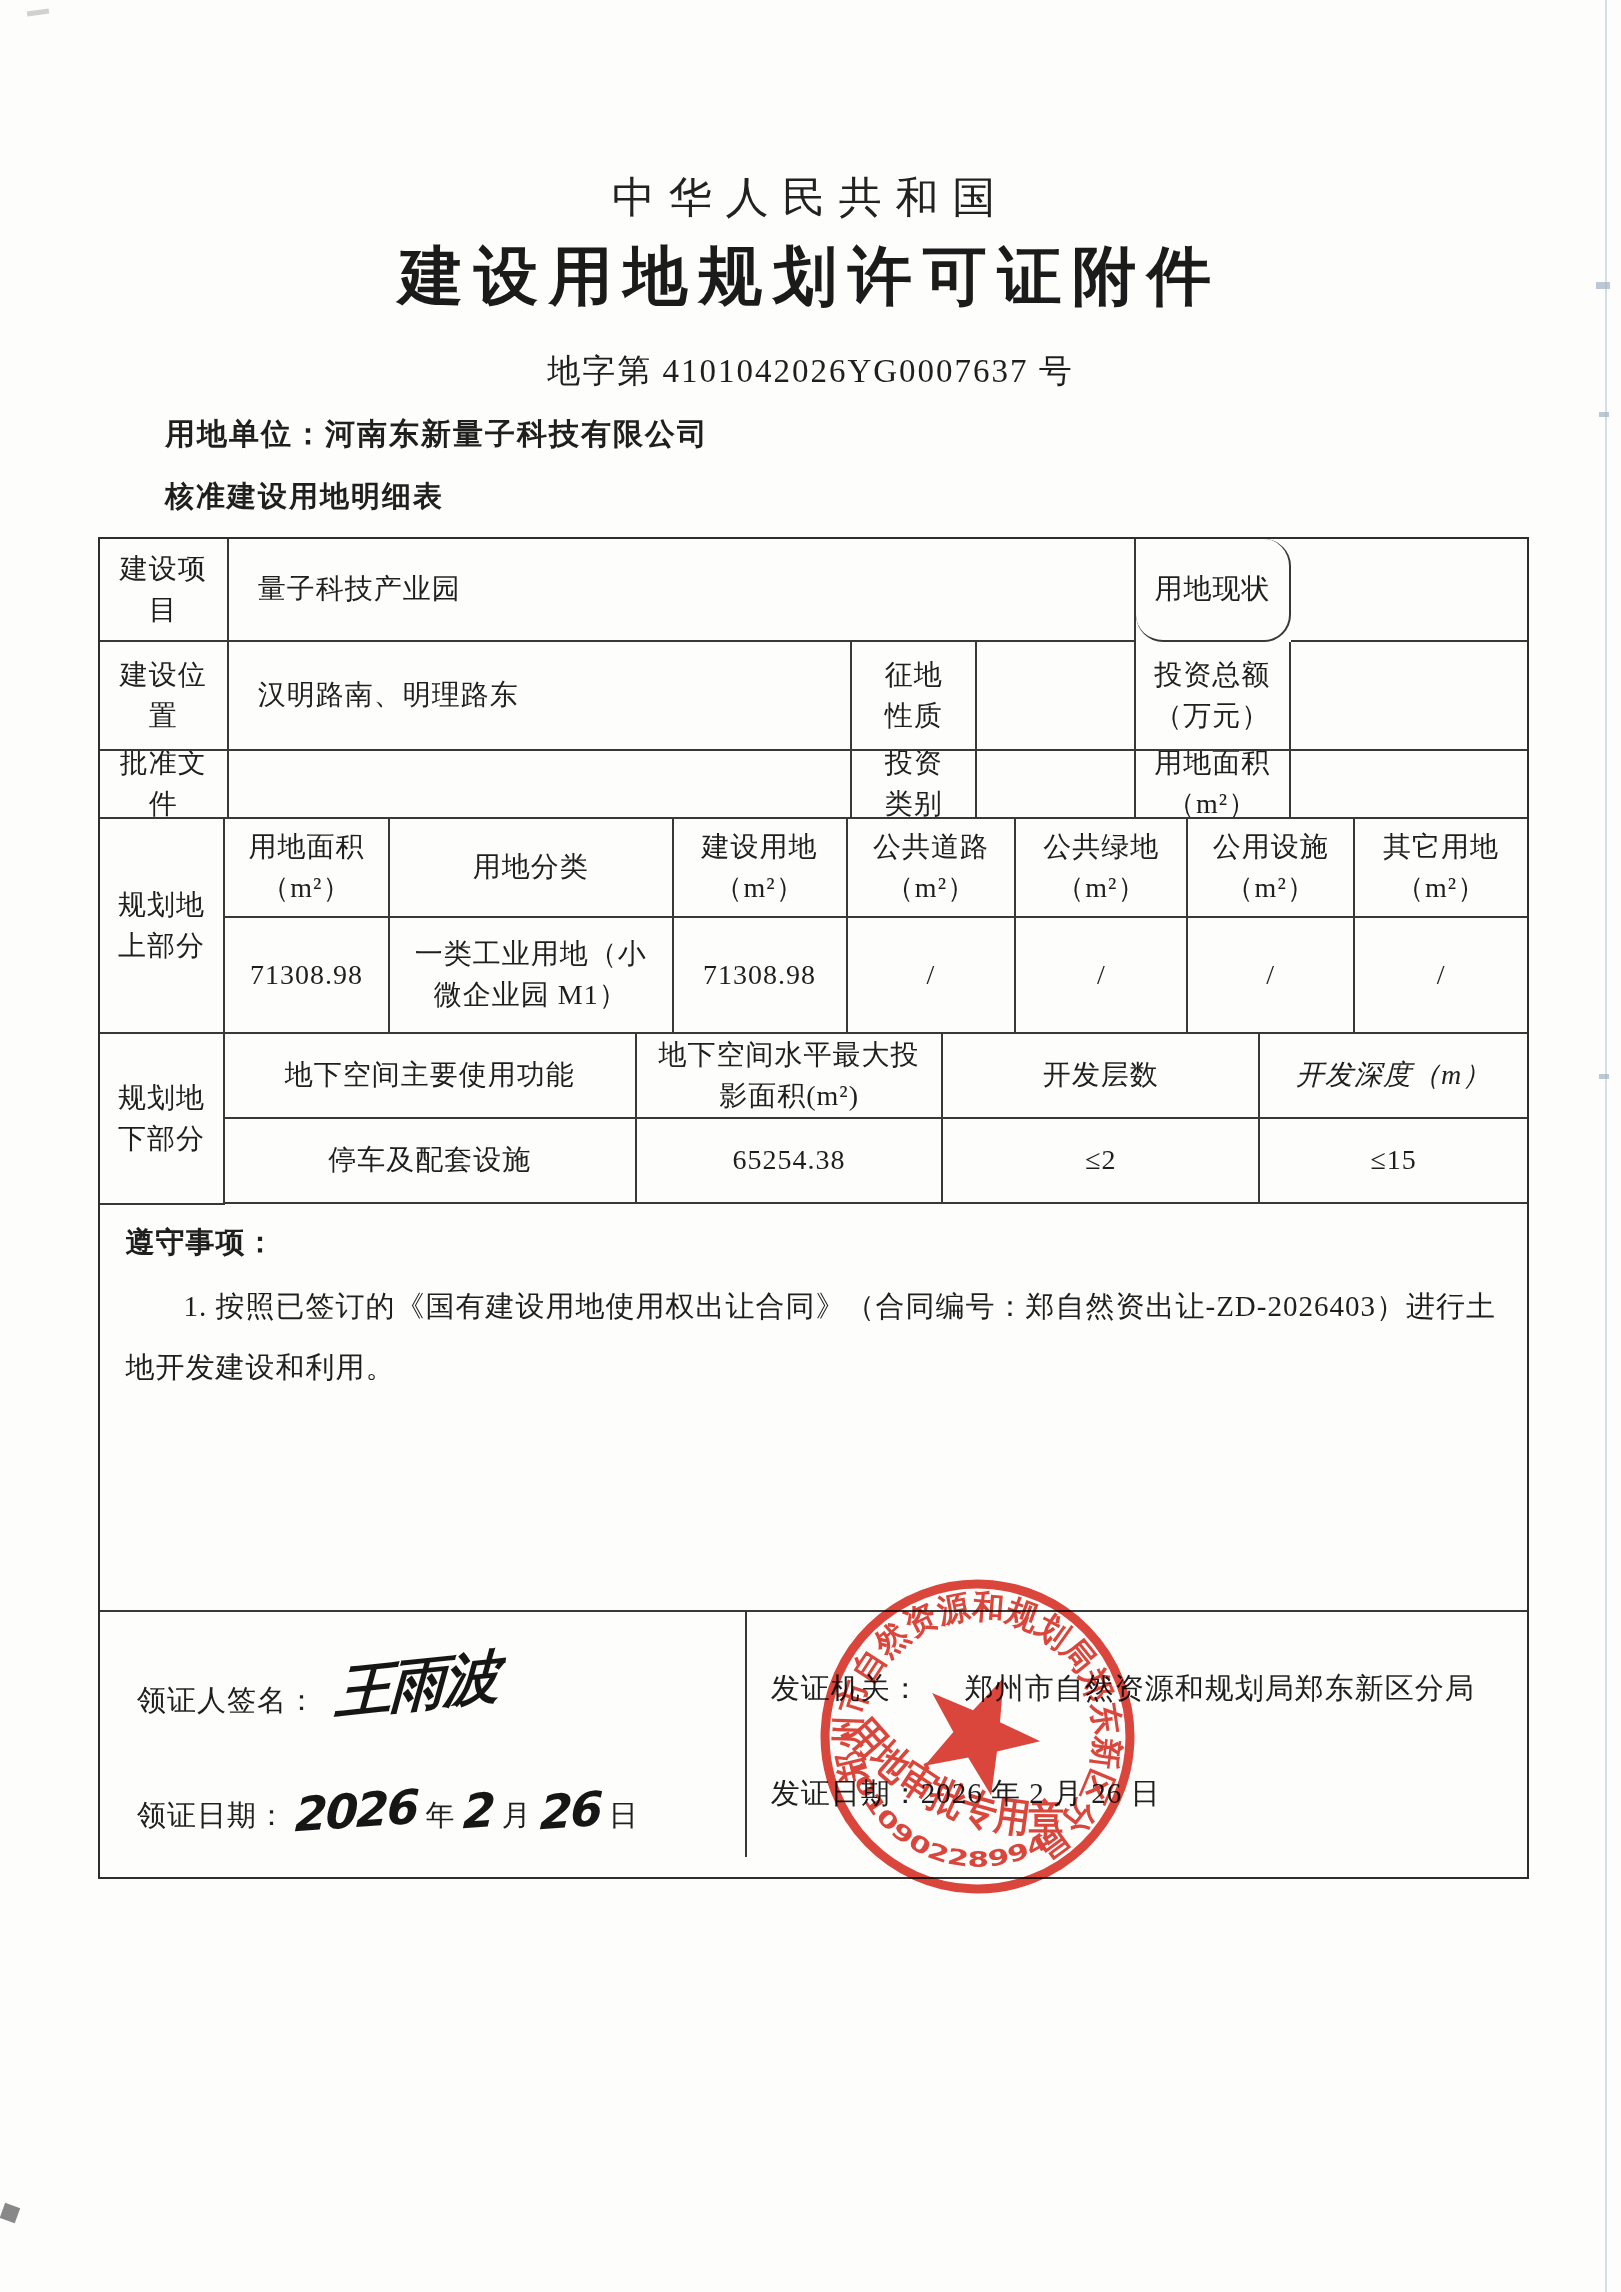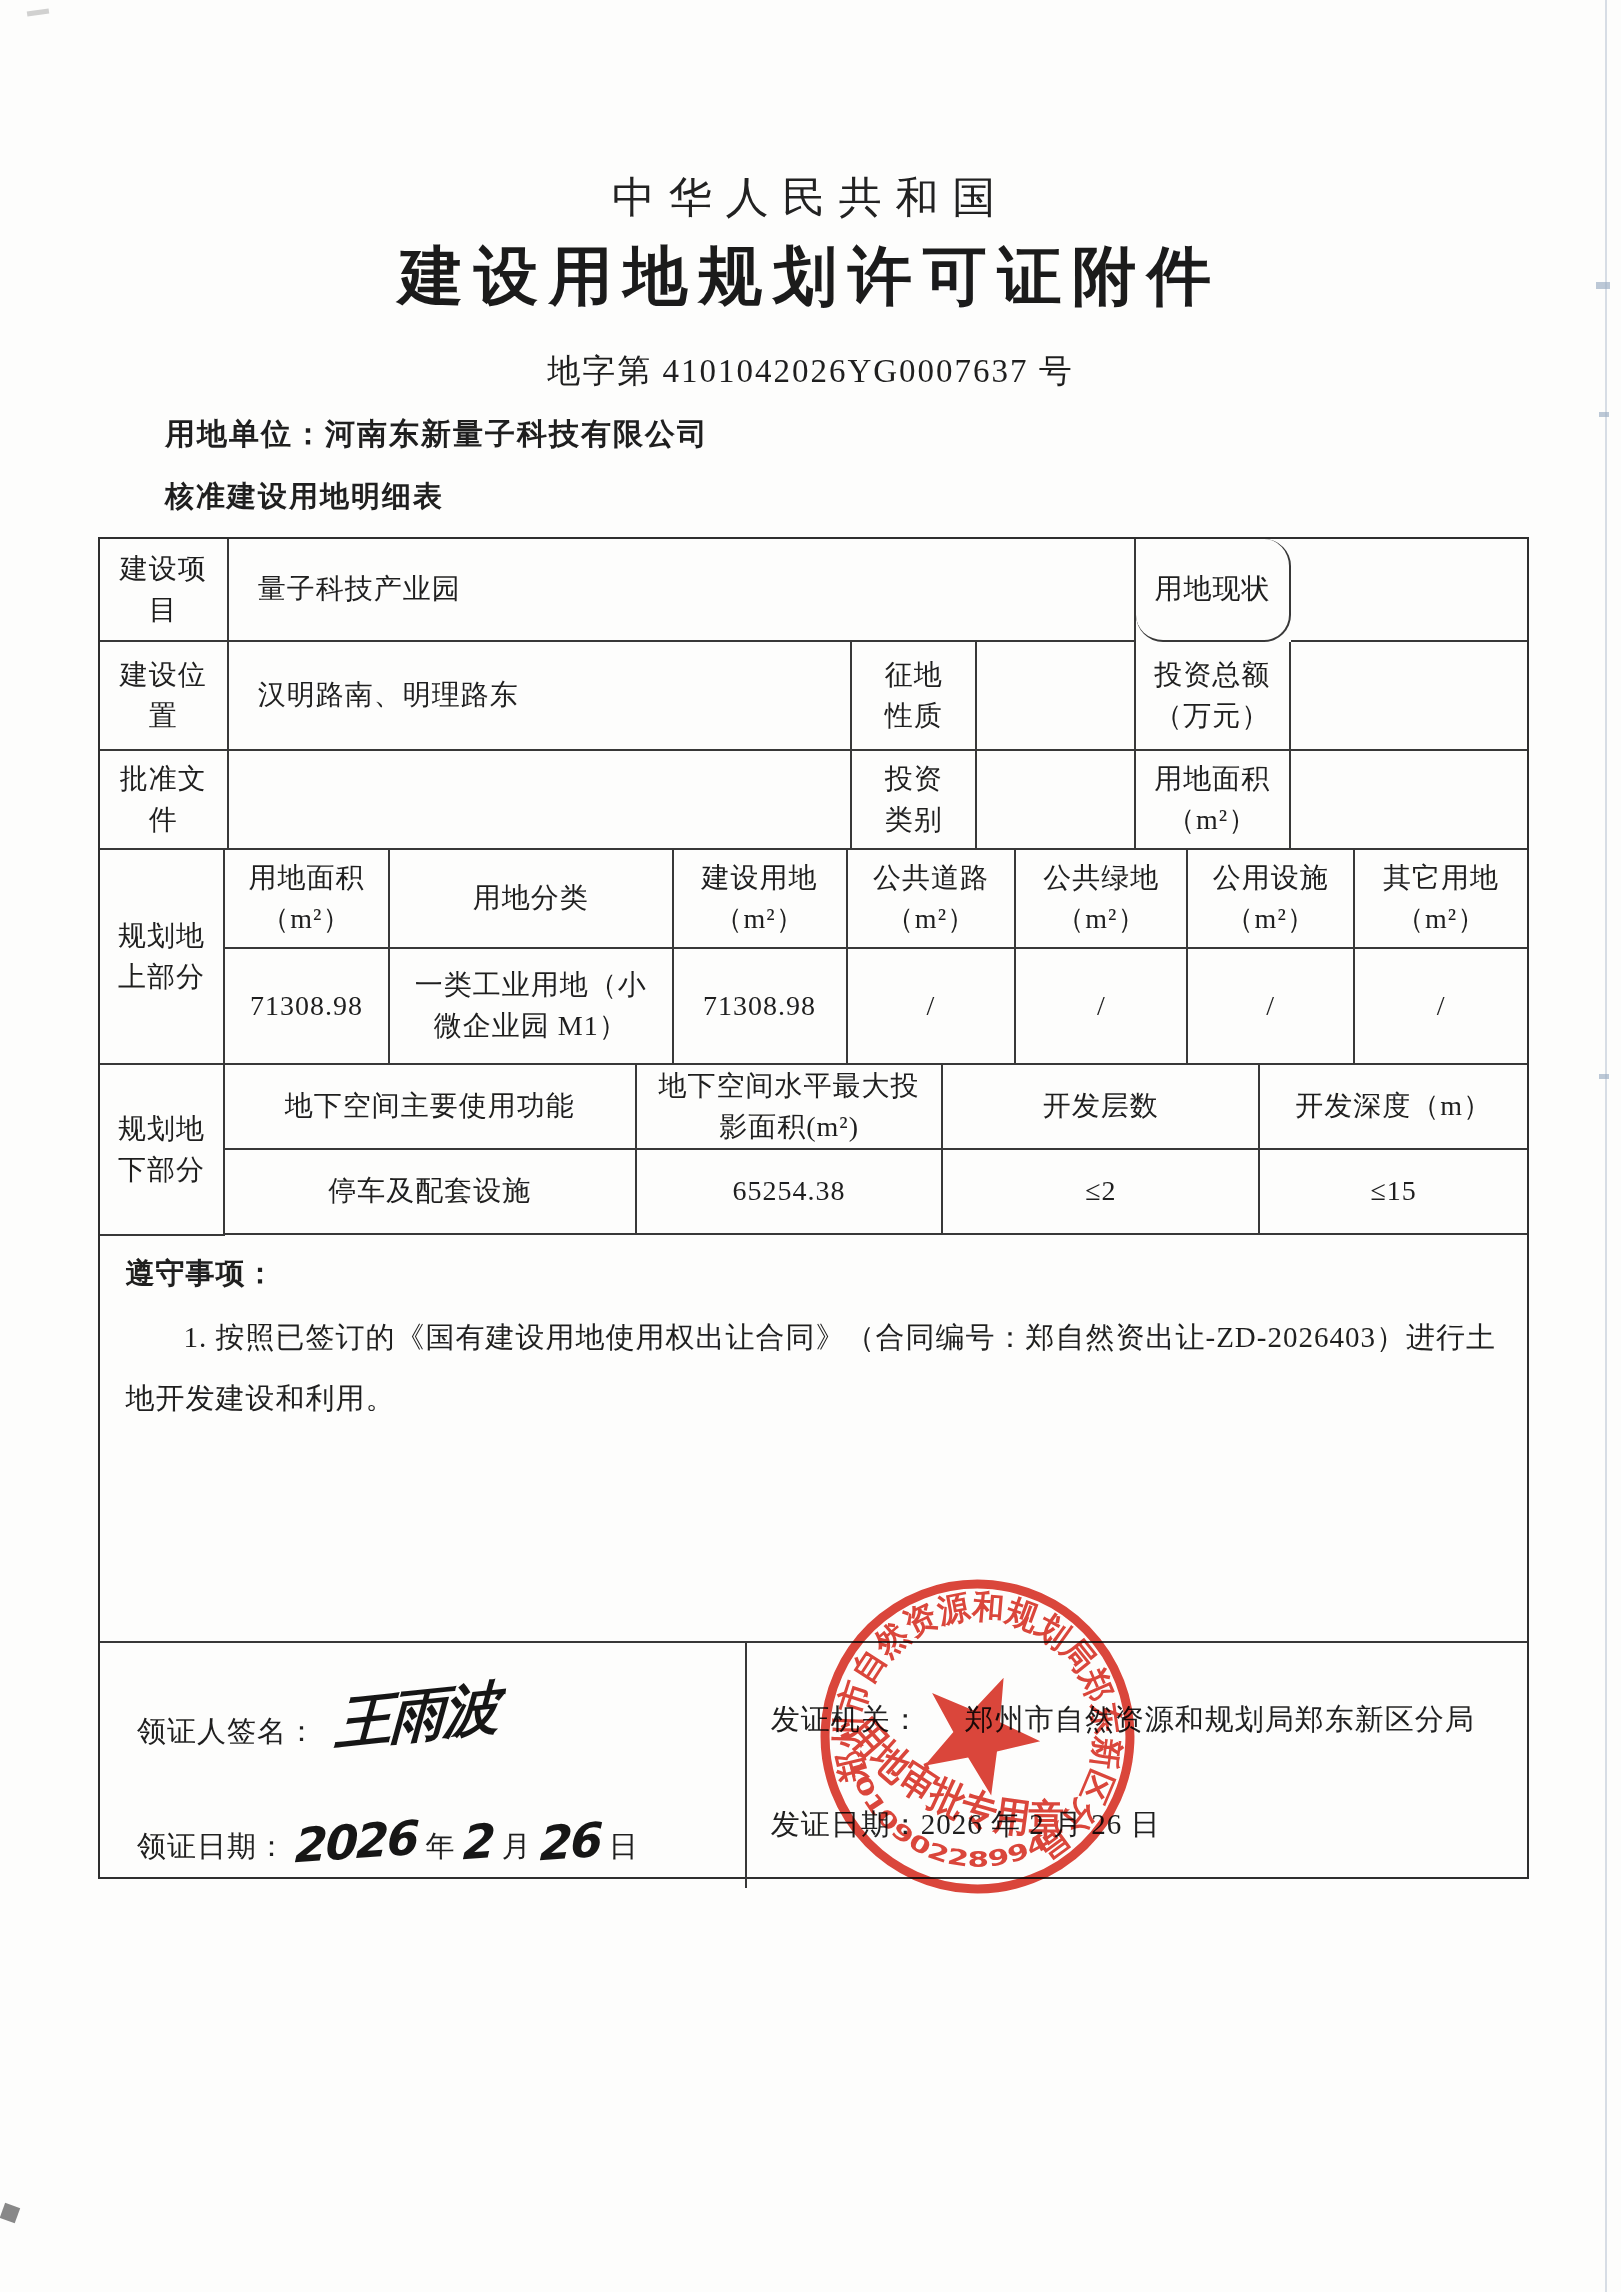--- a/index.html
+++ b/index.html
@@ -130,21 +130,21 @@
 
     <div class="row" style="height:109px;">
       <div class="cell label-cell br bb" style="width:129px;">建设位置</div>
       <div class="cell value-cell br bb" style="width:625px;font-family:Liberation Serif, serif;">汉明路南、明理路东</div>
       <div class="cell pad-lg br bb" style="width:125px;text-align:center;">征地性质</div>
       <div class="cell br bb" style="width:159px;"></div>
       <div class="cell pad-sm br bb" style="width:155px;">投资总额（万元）</div>
       <div class="cell bb" style="width:237px;"></div>
     </div>
 
-    <div class="row" style="height:99px;">
+    <div class="row" style="height:68px;">
       <div class="cell label-cell br bb" style="width:129px;">批准文件</div>
       <div class="cell value-cell br bb" style="width:625px;"></div>
       <div class="cell pad-lg br bb" style="width:125px;">投资类别</div>
       <div class="cell br bb" style="width:159px;"></div>
       <div class="cell pad-sm br bb" style="width:155px;">用地面积（m²）</div>
       <div class="cell bb" style="width:237px;"></div>
     </div>
 
     <div class="row" style="height:215px;">
       <div class="cell label-cell br bb" style="width:129px;">规划地上部分</div>
@@ -170,21 +170,21 @@
       </div>
     </div>
 
     <div class="row" style="height:171px;">
       <div class="cell label-cell br bb" style="width:129px;">规划地下部分</div>
       <div class="col" style="width:1302px;">
         <div class="row" style="height:85px;">
           <div class="cell br bb" style="width:412px;">地下空间主要使用功能</div>
           <div class="cell pad-md br bb" style="width:307px;">地下空间水平最大投影面积(m²)</div>
           <div class="cell br bb" style="width:317px;">开发层数</div>
-          <div class="cell bb" style="width:267px;">开发深度（m）</div>
+          <div class="cell bb" style="width:267px;font-style:italic;">开发深度（m）</div>
         </div>
         <div class="row" style="height:85px;">
           <div class="cell br bb" style="width:412px;">停车及配套设施</div>
           <div class="cell br bb" style="width:307px;">65254.38</div>
           <div class="cell br bb" style="width:317px;">≤2</div>
           <div class="cell bb" style="width:267px;">≤15</div>
         </div>
       </div>
     </div>
 

